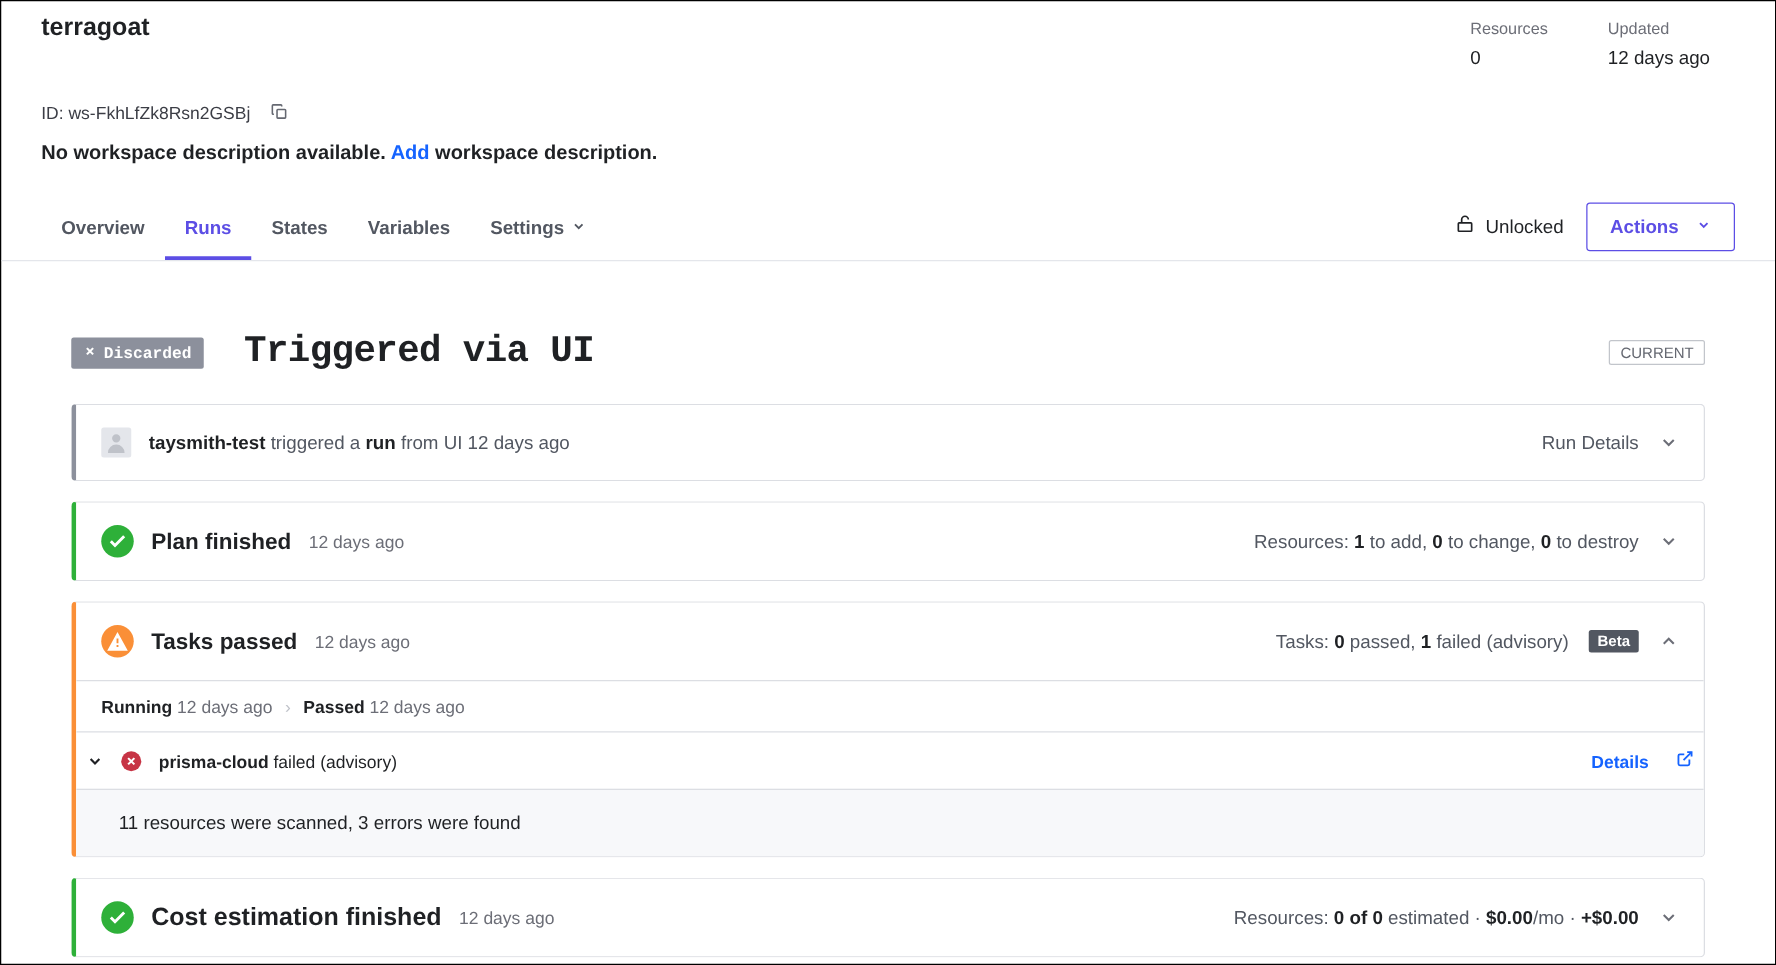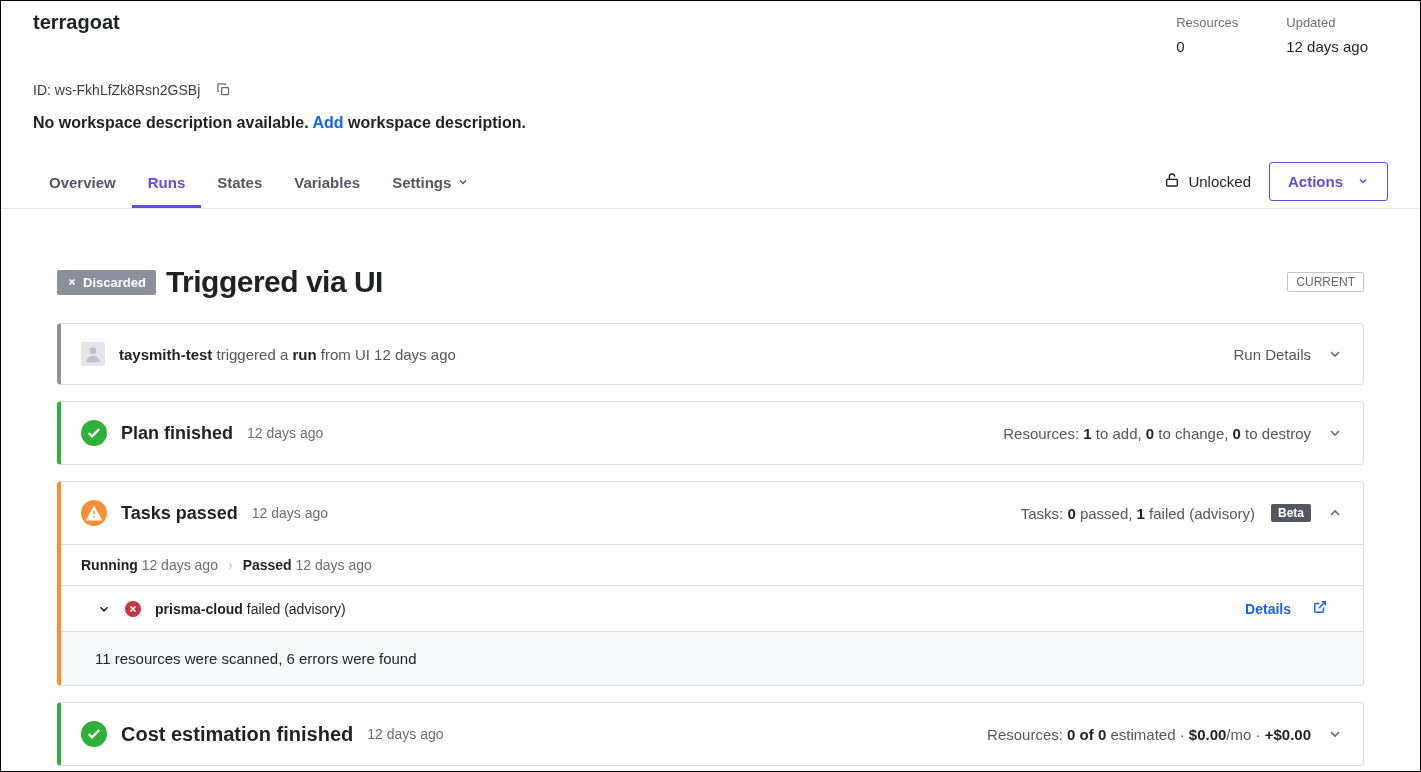--- a/index.html
+++ b/index.html
@@ -56,21 +56,21 @@
   color: #5c4ee5;
   padding: 10px 18px;
   border-radius: 3px;
   font-size: 15px;
   font-weight: 600;
   display: flex; align-items: center; gap: 14px;
   cursor: pointer;
 }
 .content { padding: 56px 56px 24px 56px; }
 .run-header { display: flex; align-items: center; justify-content: space-between; margin-bottom: 24px; }
-.run-header-left { display: flex; align-items: center; gap: 10px; }
+.run-header-left { display: flex; align-items: center; gap: 32px; font-family: Liberation Mono, monospace; }
 .discarded-badge {
   background: #8c909c;
   color: #fff;
   padding: 5px 10px;
   border-radius: 2px;
   font-size: 13px;
   font-weight: 600;
   display: flex; align-items: center; gap: 6px;
 }
 .run-title { font-size: 30px; font-weight: 700; letter-spacing: -0.5px; }
@@ -106,21 +106,21 @@
 .chevron { color: #6c6e77; cursor: pointer; display:inline-flex; }
 .tasks-sub {
   border-top: 1px solid #dcdee3;
   padding: 12px 20px;
   display: flex; align-items: center; gap: 10px;
   font-size: 14px;
 }
 .tasks-sub .arrow { color: #bfc2c9; }
 .task-row {
   border-top: 1px solid #dcdee3;
-  padding: 14px 36px;
+  padding: 14px 8px;
   display: flex; align-items: center; justify-content: space-between;
 }
 .task-row-left { display: flex; align-items: center; gap: 14px; }
 .task-name { font-weight: 700; }
 .details-link { color: #1563ff; font-weight: 600; display: flex; align-items: center; gap: 22px; cursor: pointer; }
 .task-msg {
   border-top: 1px solid #dcdee3;
   background: #f7f8fa;
   padding: 18px 34px;
   font-size: 15px;
@@ -312,21 +312,21 @@
         <span>Details</span>
         <span>
           <svg width="14" height="14" viewBox="0 0 24 24" fill="none" stroke="currentColor" stroke-width="2.5">
               <path d="M18 13v6a2 2 0 01-2 2H5a2 2 0 01-2-2V8a2 2 0 012-2h6"></path>
               <polyline points="15 3 21 3 21 9"></polyline>
               <line x1="10" y1="14" x2="21" y2="3"></line>
             </svg>
         </span>
       </div>
     </div>
-    <div class="task-msg">11 resources were scanned, 6 errors were found</div>
+    <div class="task-msg">11 resources were scanned, 3 errors were found</div>
   </div>
 
   <div class="card accent-green">
     <div class="card-row">
       <div class="card-left">
         <div class="status-icon green">
           <svg width="16" height="16" viewBox="0 0 24 24" fill="none" stroke="#fff" stroke-width="3.5">
               <polyline points="20 6 9 17 4 12"></polyline>
             </svg>
         </div>

